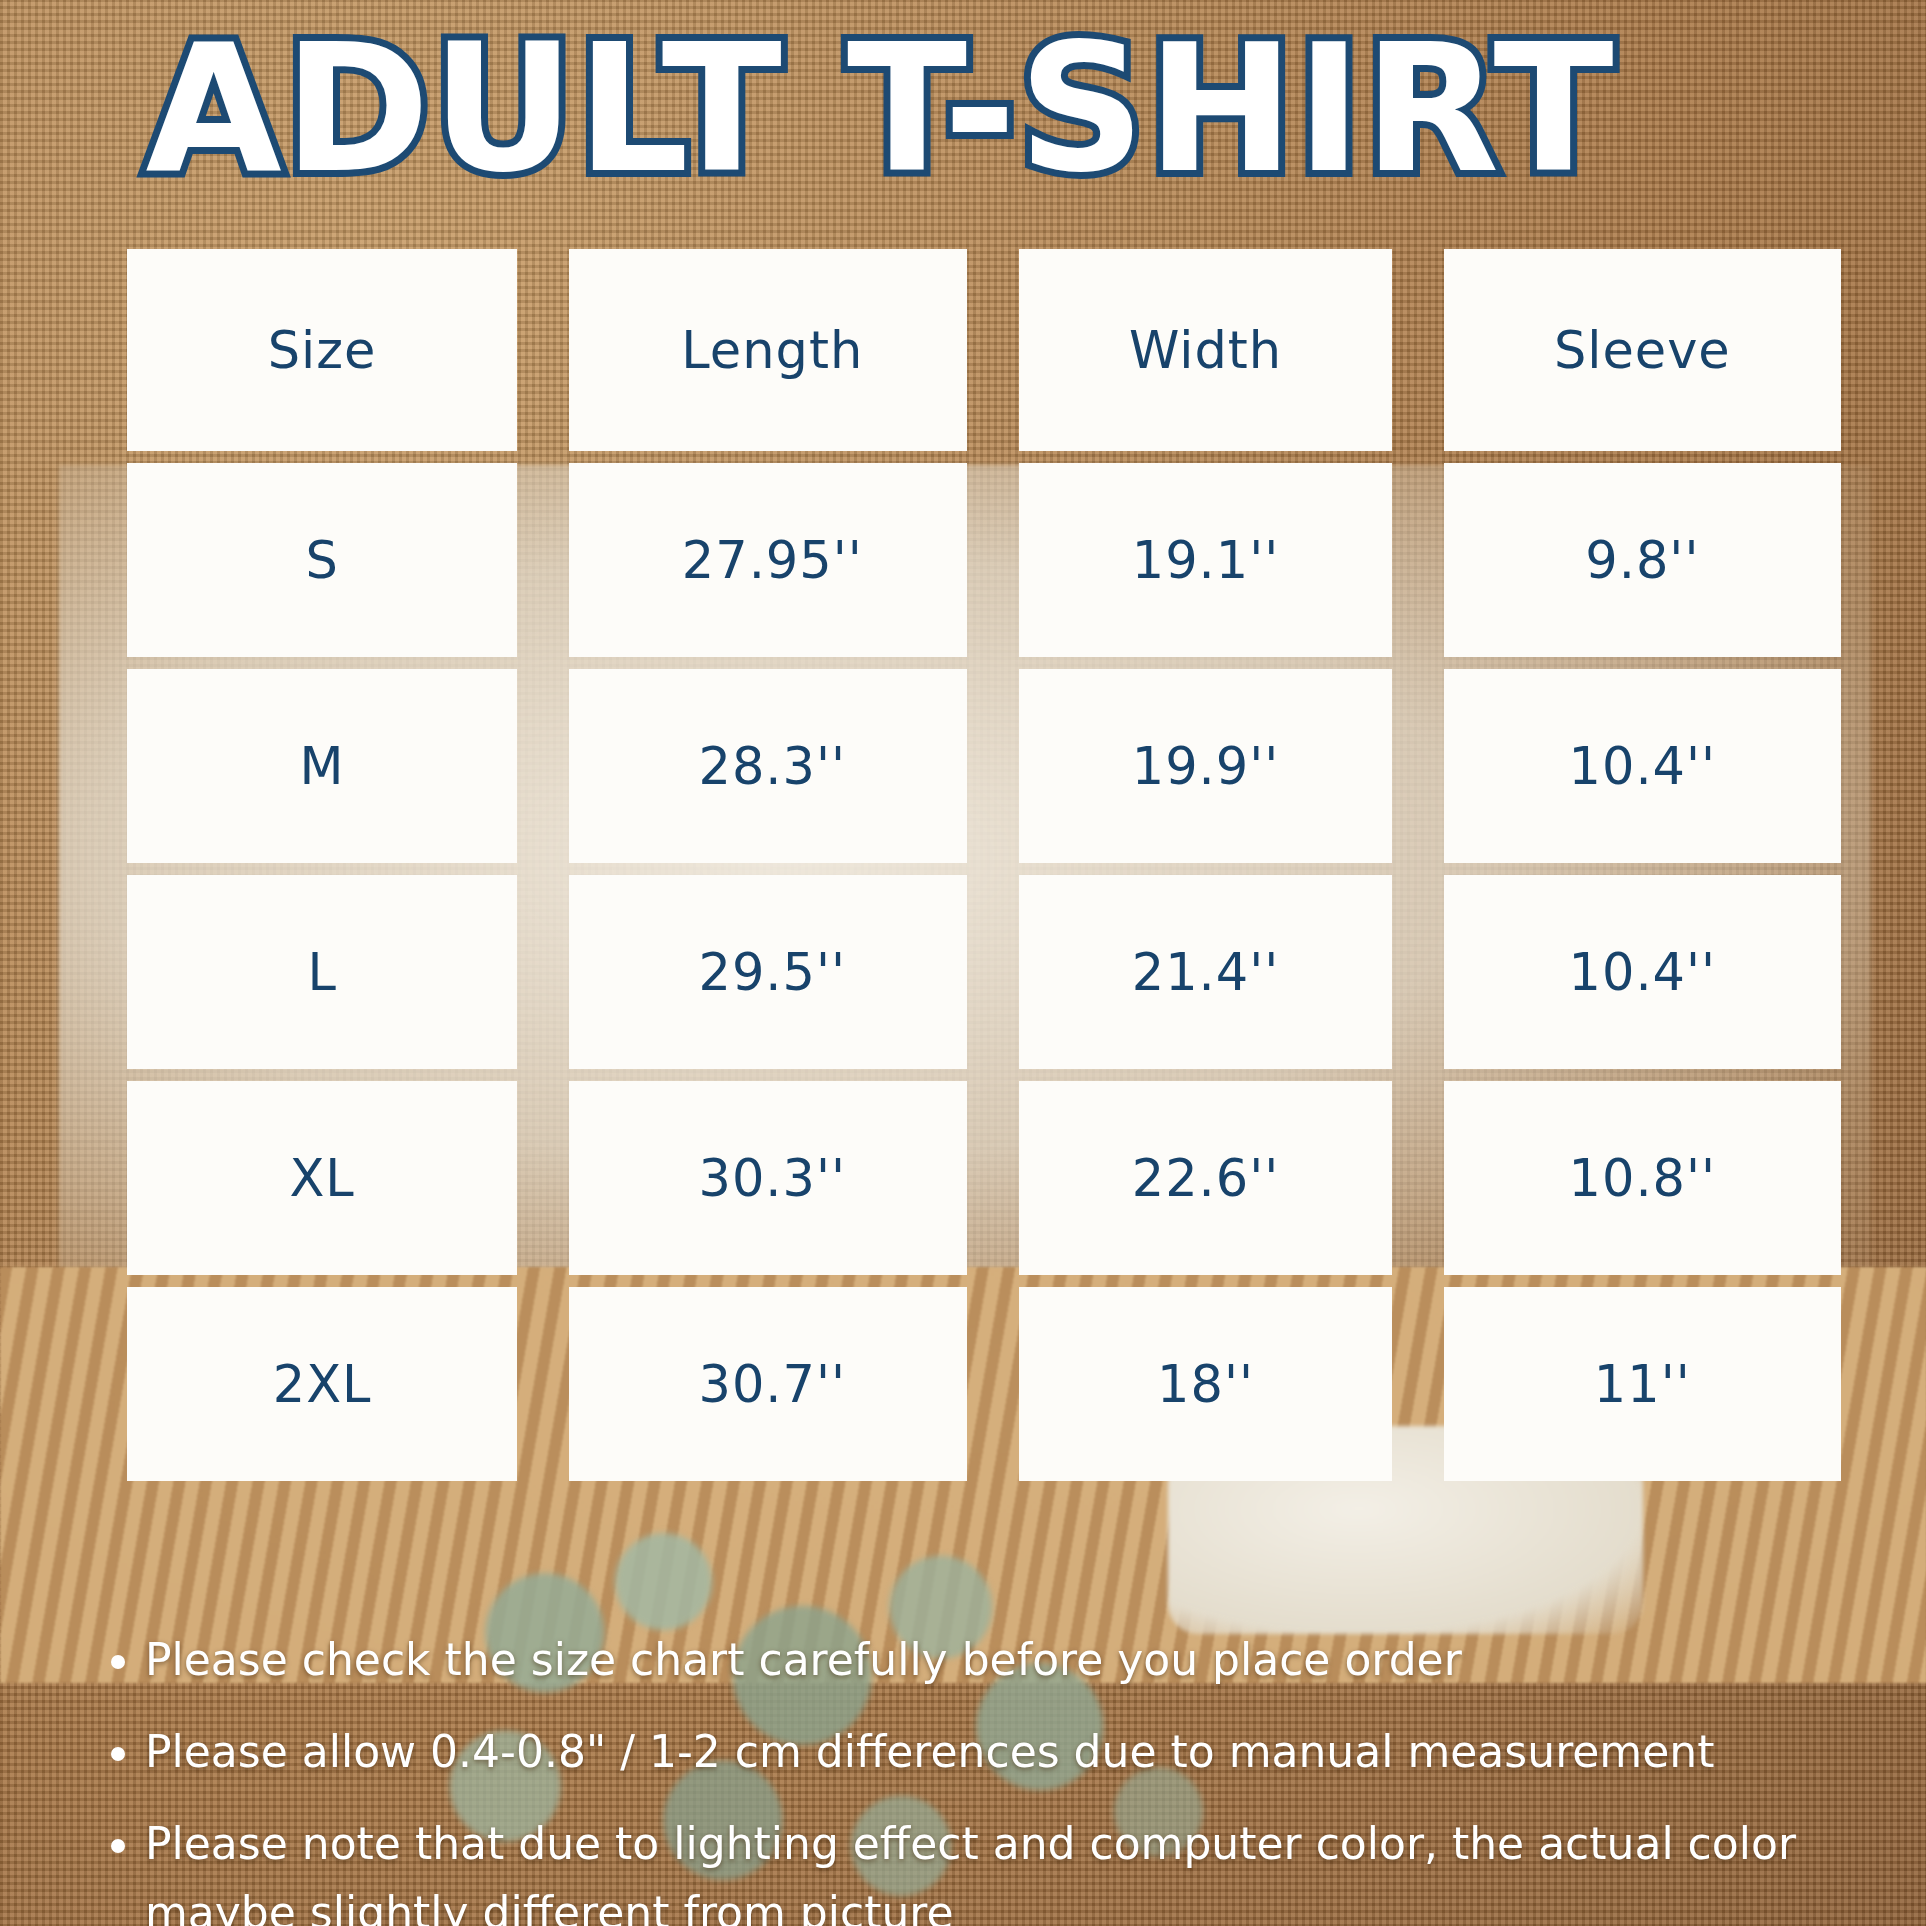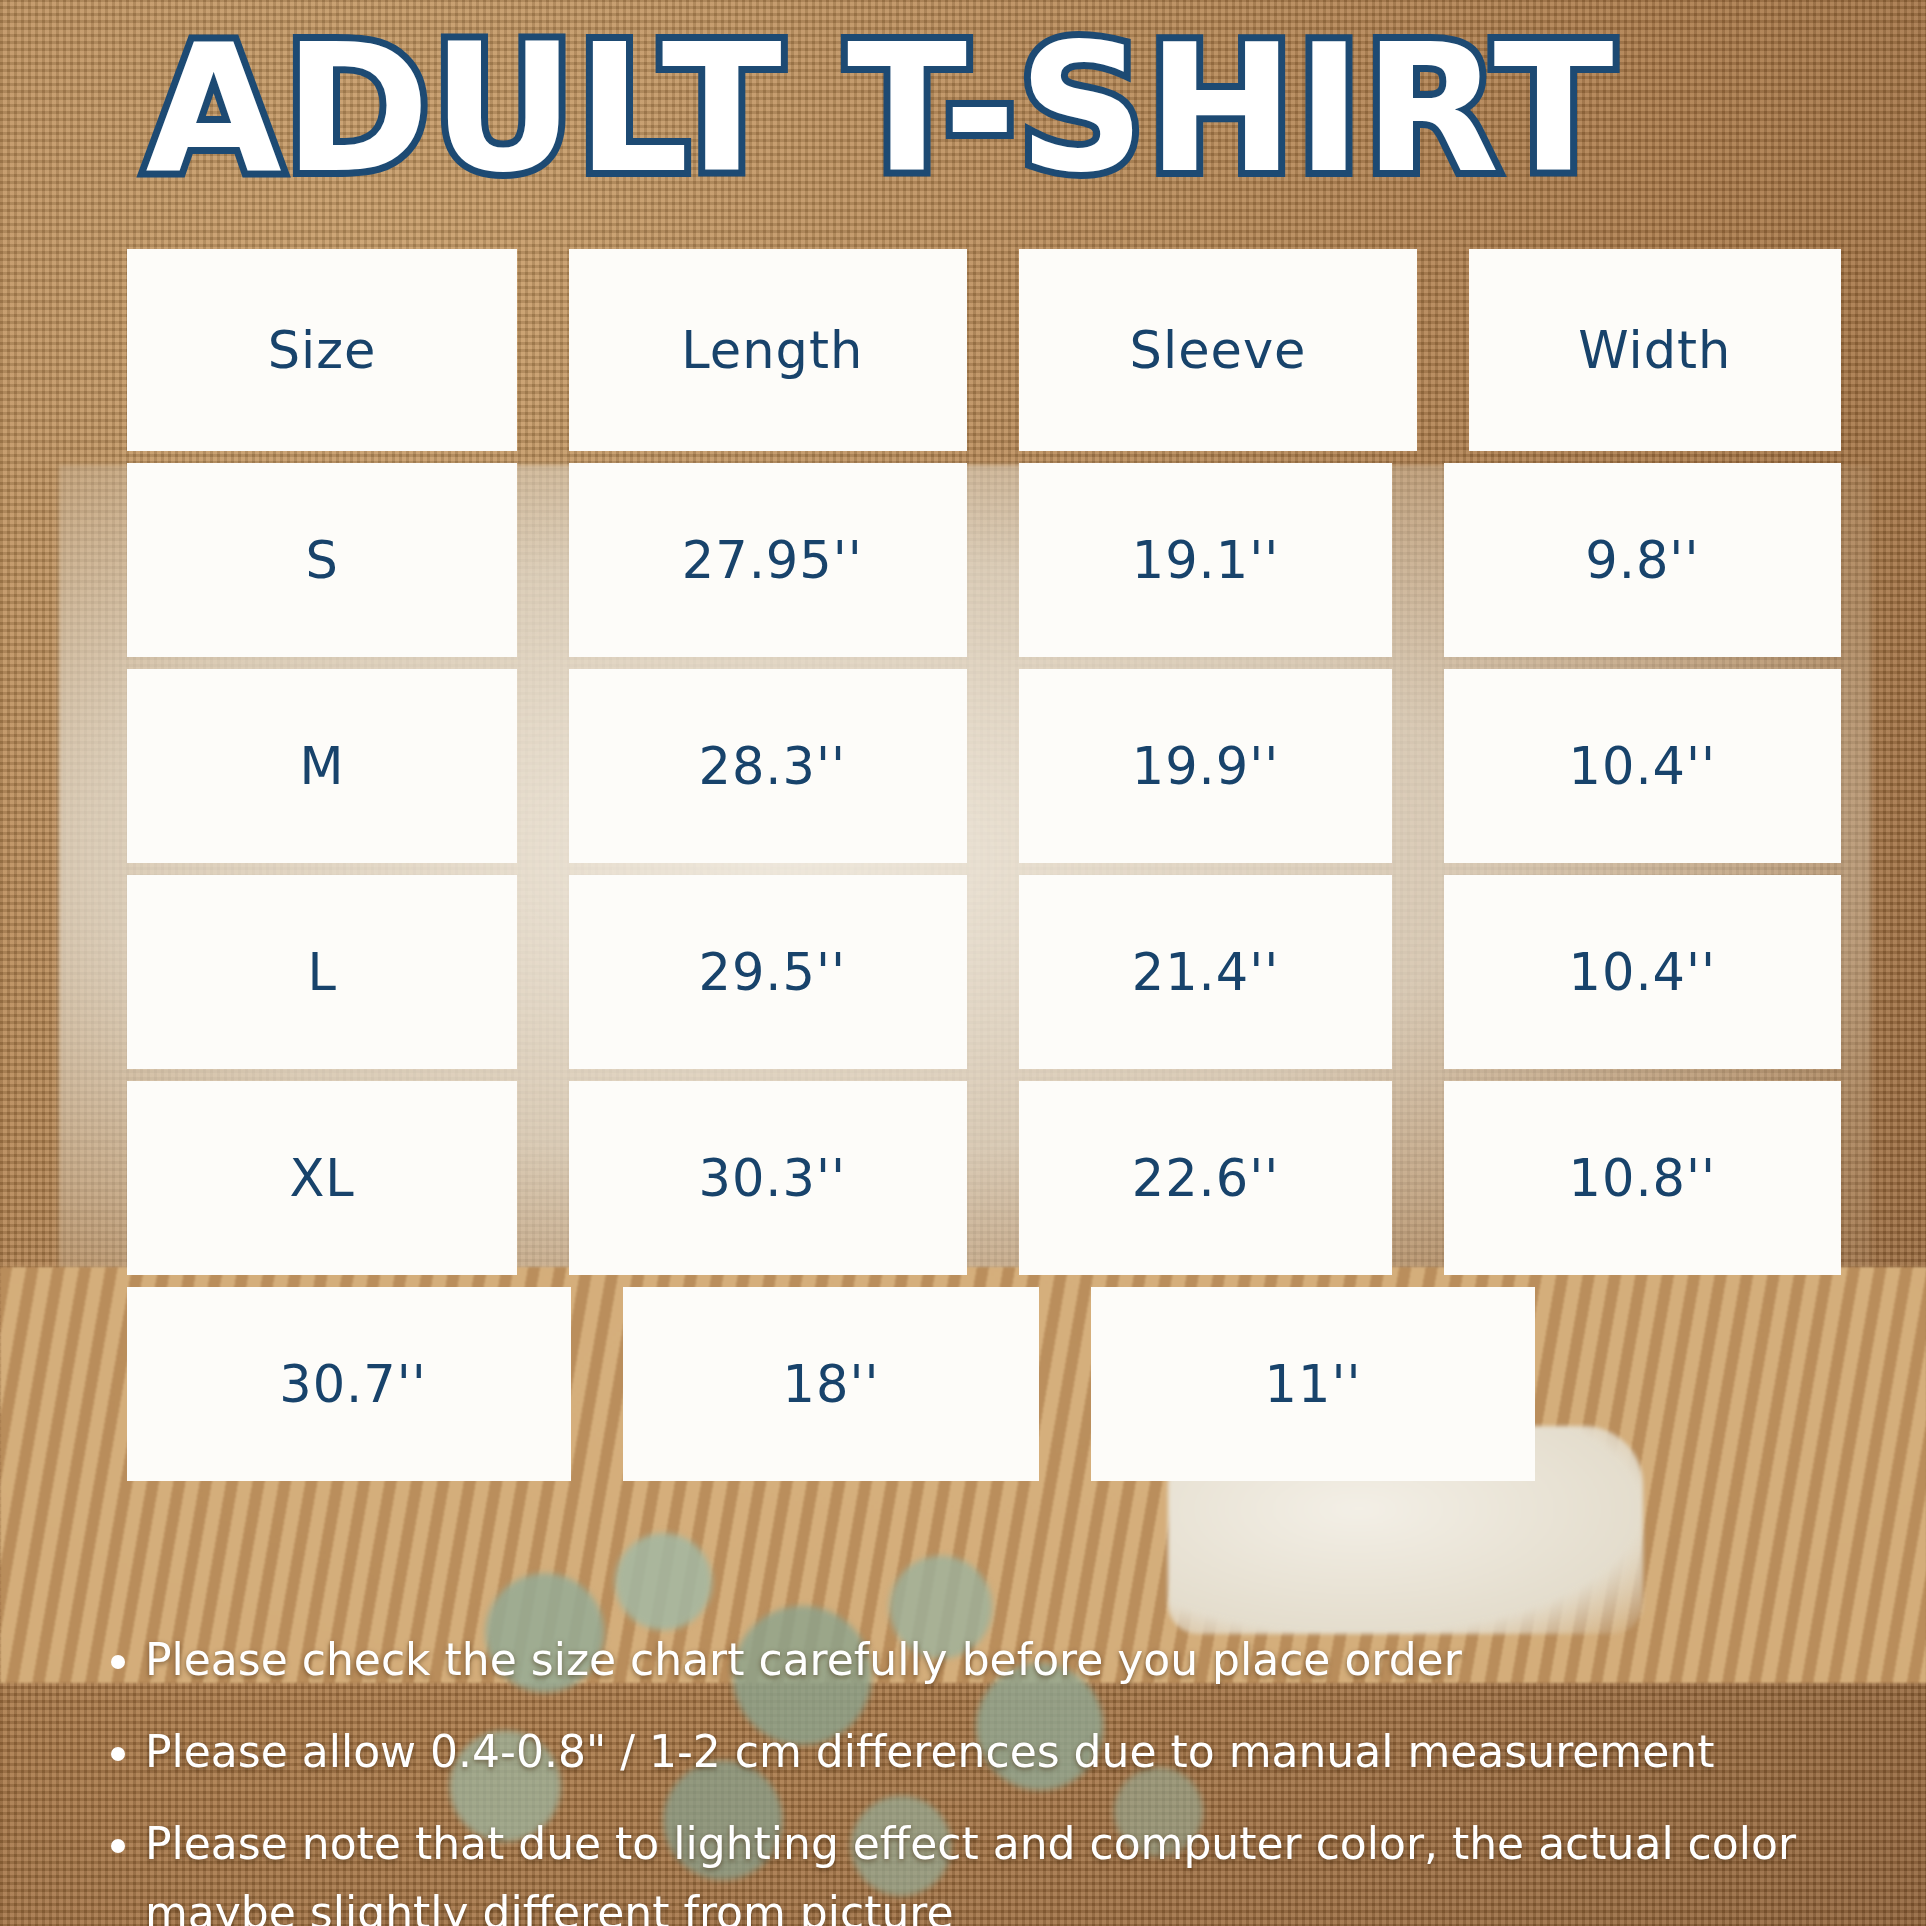--- a/index.html
+++ b/index.html
@@ -165,22 +165,22 @@
 
   <div class="title-wrap">
     <div class="title">ADULT T-SHIRT</div>
   </div>
 
   <div class="table">
 
     <div class="row header">
       <div class="cell c-size">Size</div>
       <div class="cell c-length">Length</div>
+      <div class="cell c-width">Width</div>
       <div class="cell c-sleeve">Sleeve</div>
-      <div class="cell c-width">Width</div>
     </div>
 
     <div class="row">
       <div class="cell c-size">S</div>
       <div class="cell c-length">27.95''</div>
       <div class="cell c-width">19.1''</div>
       <div class="cell c-sleeve">9.8''</div>
     </div>
 
     <div class="row">
@@ -198,20 +198,21 @@
     </div>
 
     <div class="row">
       <div class="cell c-size">XL</div>
       <div class="cell c-length">30.3''</div>
       <div class="cell c-width">22.6''</div>
       <div class="cell c-sleeve">10.8''</div>
     </div>
 
     <div class="row">
+      <div class="cell c-size">2XL</div>
       <div class="cell c-length">30.7''</div>
       <div class="cell c-width">18''</div>
       <div class="cell c-sleeve">11''</div>
     </div>
 
   </div>
 
   <div class="notes">
     <ul>
       <li>Please check the size chart carefully before you place order</li>

